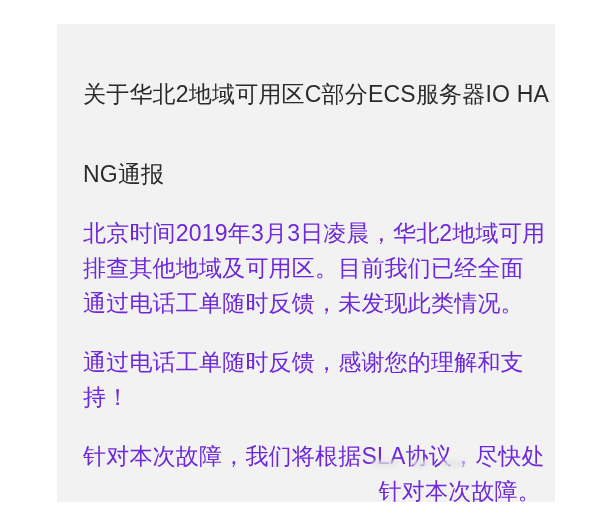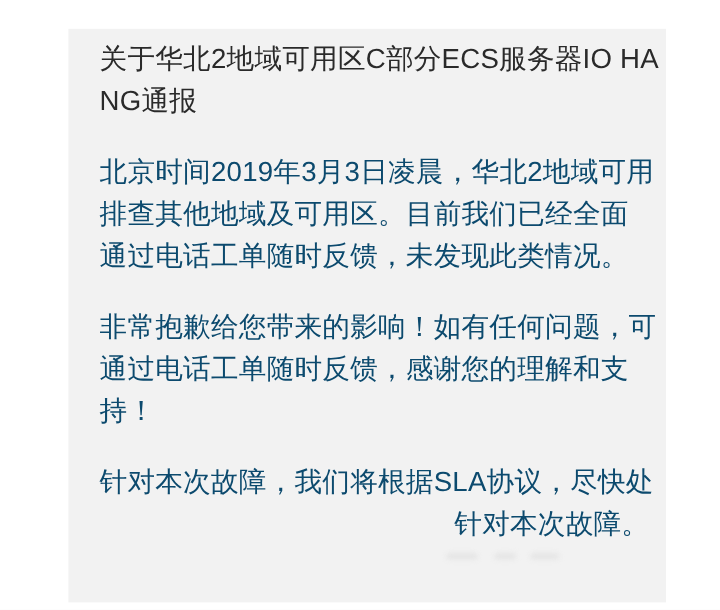--- a/index.html
+++ b/index.html
@@ -29,26 +29,27 @@
   .text-block {
     margin: 0 0 24px 0;
   }
   .text-block:last-child {
     margin-bottom: 0;
     text-align: right;
   }
   .text-line {
     font-size: 23px;
     line-height: 35px;
-    color: #0c4a6e;
+    color: #6d28d9;
     letter-spacing: 0.2px;
     white-space: nowrap;
   }
   .title-block .text-line {
     color: #2a2a2a;
+    margin-top: 45px;
   }
   .watermark-smudge {
     position: absolute;
     left: 370px;
     top: 459px;
     width: 100px;
     height: 10px;
     pointer-events: none;
   }
   .watermark-smudge .dot {
@@ -74,21 +75,20 @@
       <div class="text-line">NG通报</div>
     </div>
 
     <div class="text-block">
       <div class="text-line">北京时间2019年3月3日凌晨，华北2地域可用</div>
       <div class="text-line">排查其他地域及可用区。目前我们已经全面</div>
       <div class="text-line">通过电话工单随时反馈，未发现此类情况。</div>
     </div>
 
     <div class="text-block">
-      <div class="text-line">非常抱歉给您带来的影响！如有任何问题，可</div>
       <div class="text-line">通过电话工单随时反馈，感谢您的理解和支</div>
       <div class="text-line">持！</div>
     </div>
 
     <div class="text-block">
       <div class="text-line">针对本次故障，我们将根据SLA协议，尽快处</div>
       <div class="text-line">针对本次故障。</div>
     </div>
 
   </div>

